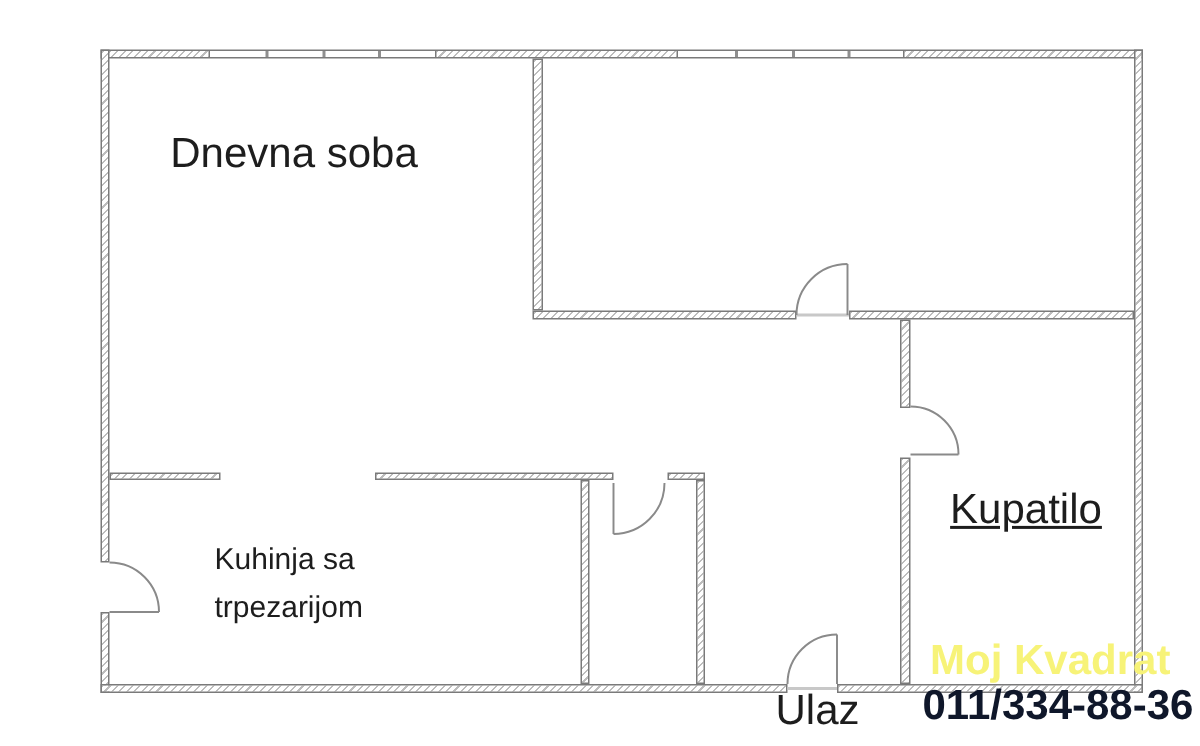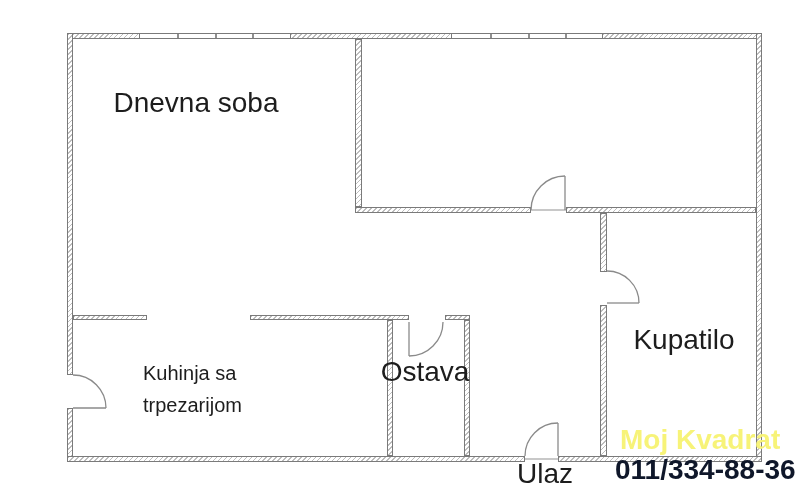--- a/index.html
+++ b/index.html
@@ -78,20 +78,19 @@
       <line x1="558" y1="423" x2="558" y2="456"></line>
       <path d="M525,456 A33,33 0 0 1 558,423"></path>
     </g>
   </svg>
 
   <div class="room-label" style="left:196px;top:103px;">Dnevna soba</div>
   <div class="block-label" style="left:143px;top:357px;">
     <div>Kuhinja sa</div>
     <div>trpezarijom</div>
   </div>
-  <div class="room-label" style="left:425px;top:372px;">Ostava</div>
-  <div class="room-label" style="left:684px;top:340px;">Kupatilo</div>
+  <div class="room-label" style="left:684px;top:340px;text-decoration:underline;">Kupatilo</div>
   <div class="room-label" style="left:545px;top:474px;">Ulaz</div>
 
   <div class="watermark" style="left: 620px; top: 426px; color: rgb(247, 243, 120);">Moj Kvadrat</div>
   <div class="watermark" style="left: 615px; top: 456px; color: #0f172a;">011/334-88-36</div>
 
 </div>
 
 </body></html>

